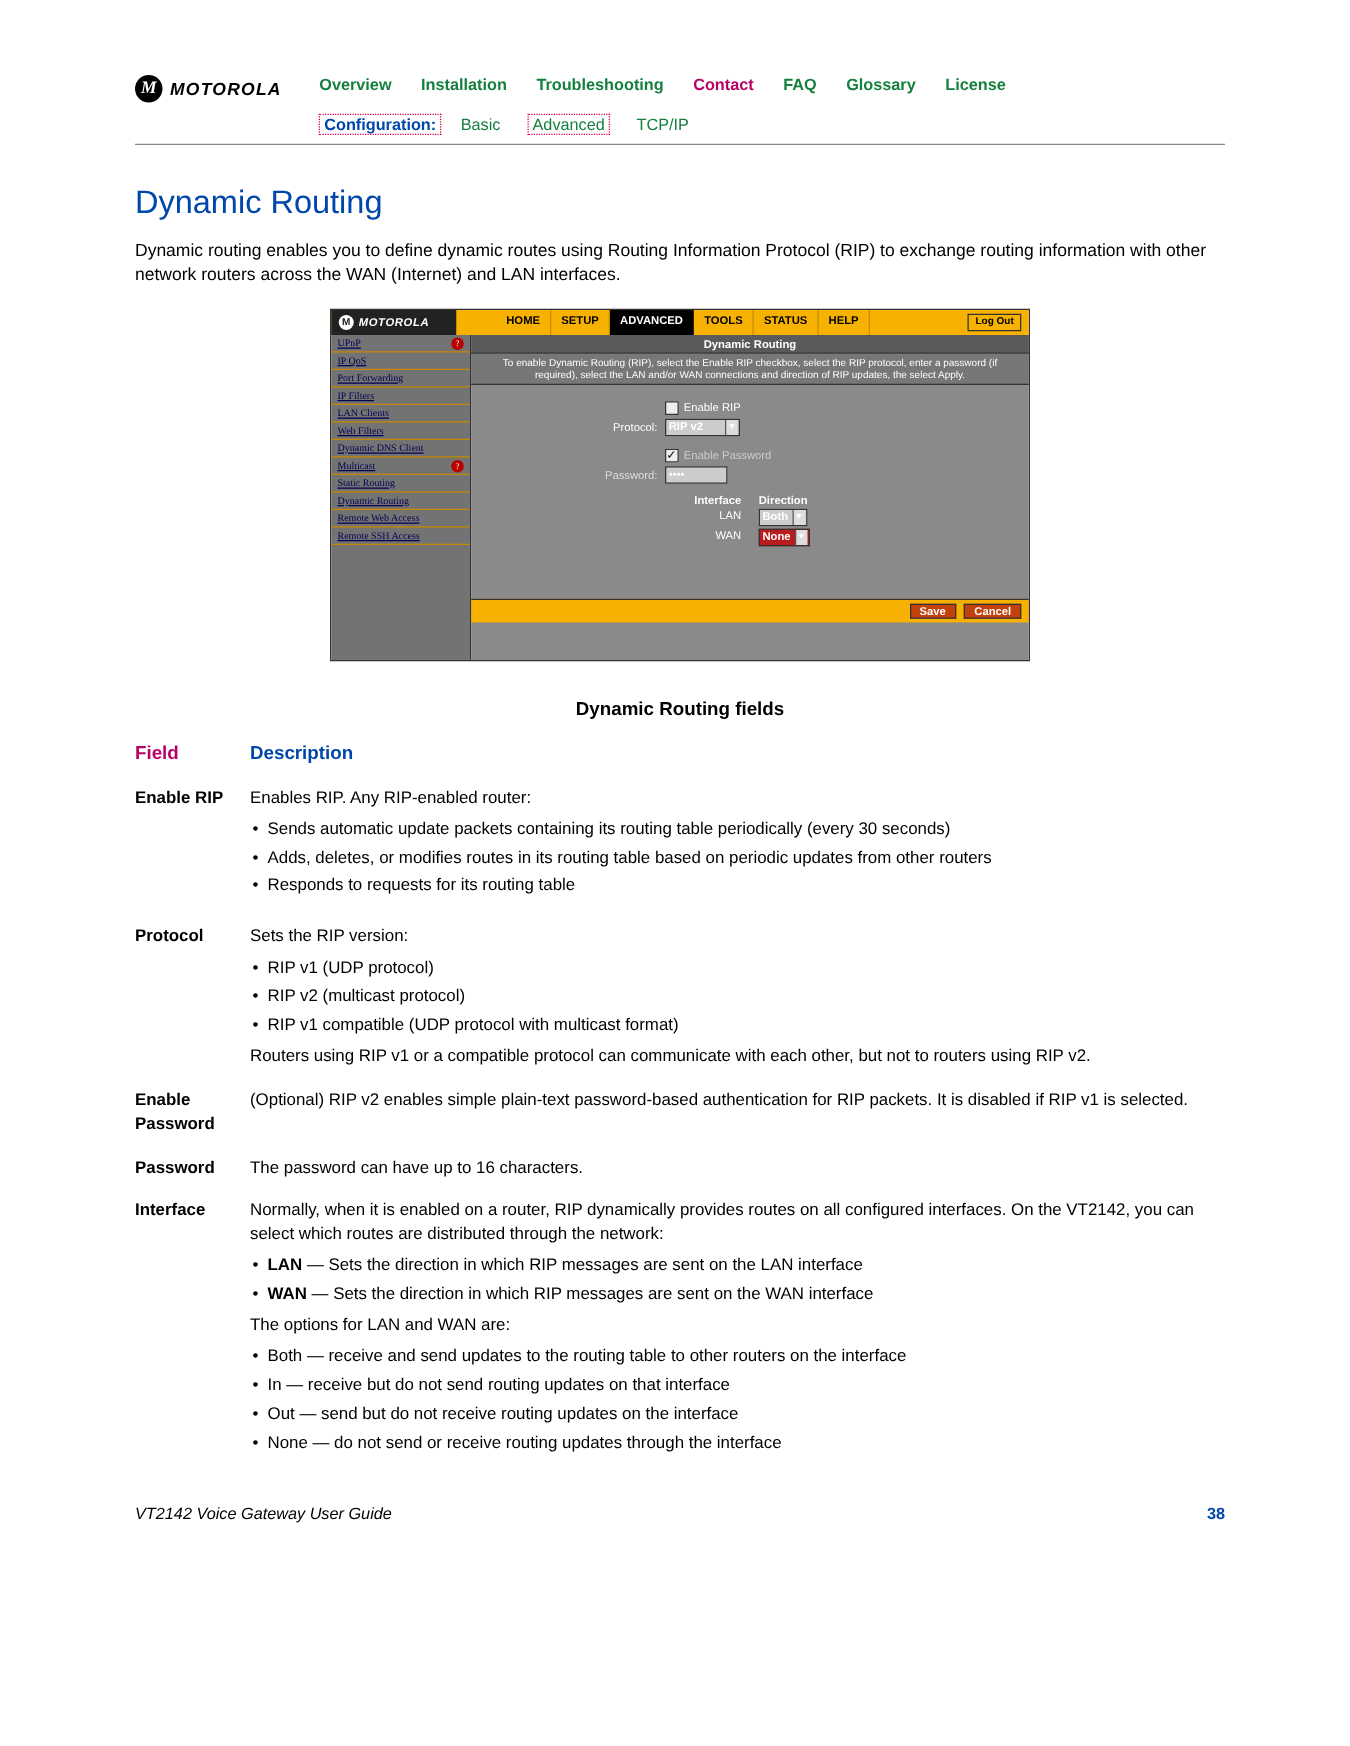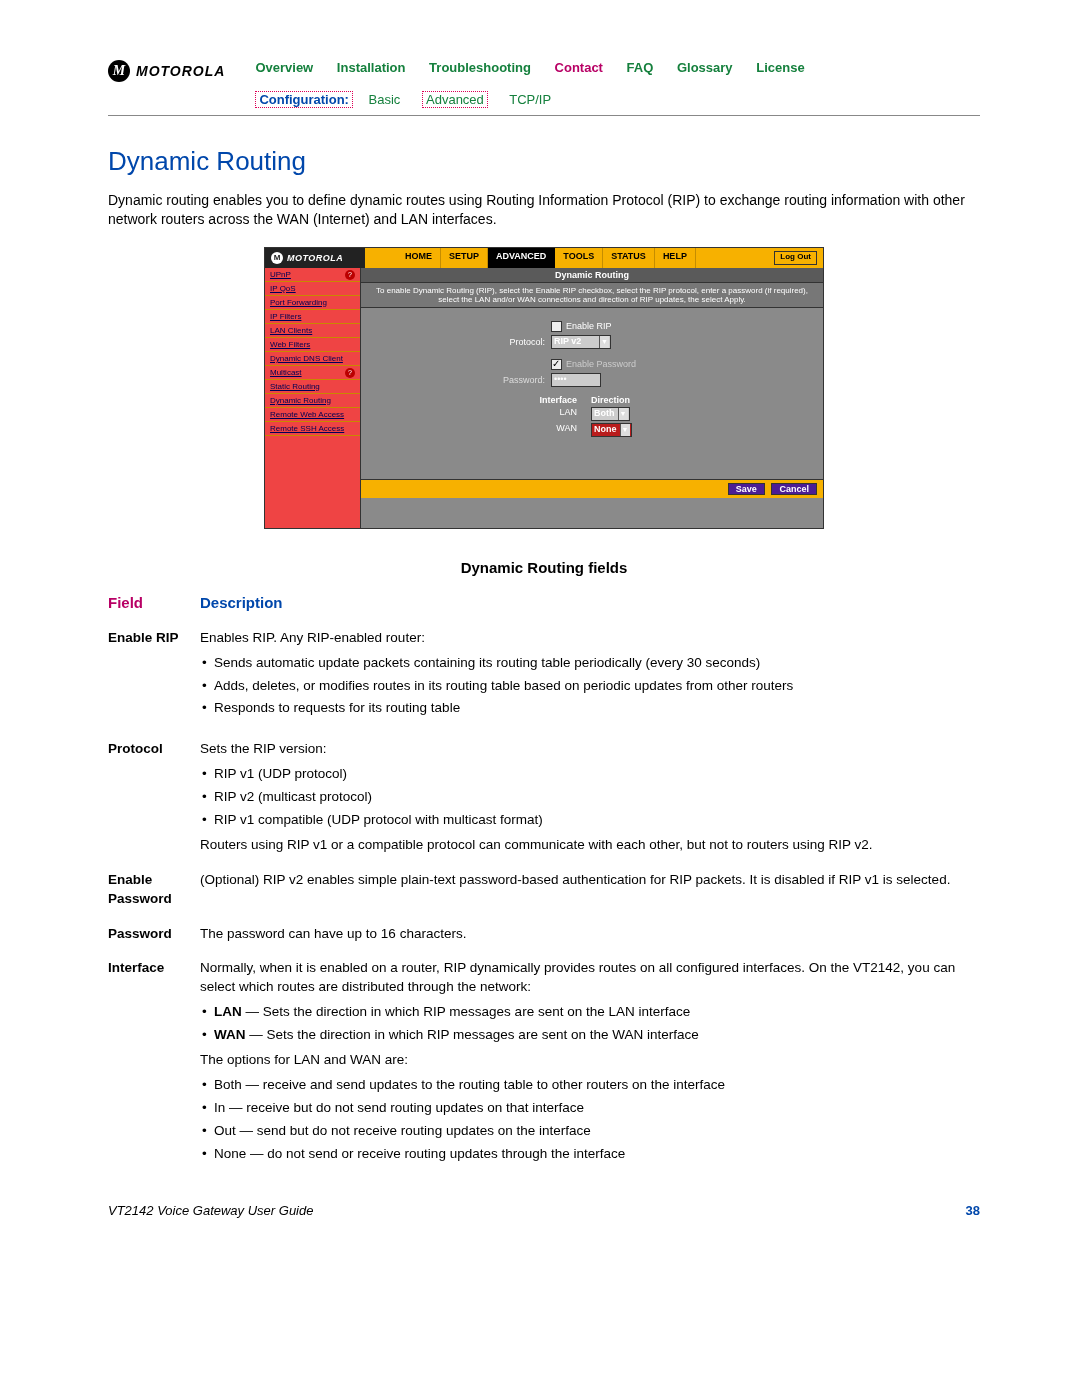--- a/index.html
+++ b/index.html
@@ -28,42 +28,42 @@
   .shot-top { display: flex; background: #f7b100; align-items: stretch; height: 20px; }
   .shot-brand { width: 100px; background: #222; display:flex; align-items:center; padding-left:6px; }
   .shot-brand-circle { width:12px; height:12px; border-radius:50%; background:#fff; display:inline-flex; align-items:center; justify-content:center; margin-right:4px; }
   .shot-brand-m { color:#222; font-weight:bold; font-size:8px; }
   .shot-brand-text { color:#fff; font-size:9px; font-weight:bold; letter-spacing:0.5px; font-style:italic;}
   .shot-nav { display:flex; flex:1;margin-left:32px; }
   .shot-nav span { padding: 3px 8px; font-weight:bold; font-size:9px; border-right:1px solid rgba(0,0,0,0.2); }
   .shot-nav .active { background:#000; color:#fff; }
   .shot-logout { margin: 3px 6px; padding: 0 5px; background:#f7b100; border:1px solid #333; font-size:8px; font-weight:bold; }
   .shot-body { display:flex; min-height: 260px; }
-  .shot-side { width:96px; background:#ef4444; border-right:1px solid #333; }
+  .shot-side { width:112px; background:#737373; border-right:1px solid #333;font-family:Liberation Serif, serif; }
   .shot-side a { display:block; padding:2px 5px; color:#005; font-size:8px; text-decoration:underline; border-bottom:1px solid #c98800; }
   .side-q { float:right; width:10px; height:10px; background:#b00; border-radius:50%; color:#fff; font-size:7px; text-align:center; line-height:10px; }
   .shot-main { flex:1; background:#8a8a8a; color:#fff; }
   .shot-main-title { background:#5a5a5a; text-align:center; font-weight:bold; padding:2px; font-size:9px; color:#fff; border-bottom:1px solid #333;}
   .shot-main-desc { background:#777; font-size:8px; text-align:center; padding:3px 8px; border-bottom:1px solid #333;}
   .shot-form { padding: 10px 0 40px 0; font-size:9px; }
   .form-row { display:flex; align-items:center; margin:3px 0; }
-  .form-lab { width:190px; text-align:right; padding-right:6px; color:#ddd;}
+  .form-lab { width:155px; text-align:right; padding-right:6px; color:#ddd;}
   .form-lab.dark { color:#fff; }
   .form-select { background:#ccc; border:1px solid #333; padding:0 14px 0 2px; font-size:9px; height:14px; display:inline-block; min-width:60px; position:relative;font-weight:bold;}
   .form-select::after{ content:"▼"; position:absolute; right:1px; top:0; font-size:7px; background:#ddd; border-left:1px solid #555; padding:0 1px; height:12px; line-height:12px;}
   .form-input { background:#ccc; border:1px solid #333; padding:0 2px; font-size:9px; height:14px; display:inline-block; min-width:50px;}
   .cb { display:inline-block; width:11px; height:11px; background:#eee; border:1px solid #333; margin-right:4px; vertical-align:middle; position:relative;}
   .cb.checked::after{ content:"✓"; position:absolute; top:-2px; left:0; font-size:10px; color:#000;}
   .ifhdr { display:flex; margin-top:8px; }
   .ifhdr .col1 { width:230px; text-align:right; padding-right:14px; font-weight:bold; }
   .ifhdr .col2 { font-weight:bold; }
   .ifrow { display:flex; margin:2px 0; }
   .ifrow .col1 { width:230px; text-align:right; padding-right:14px; }
   .shot-footer { background:#f7b100; text-align:right; padding:3px 6px; border-top:1px solid #333; }
-  .shot-btn { display:inline-block; border:1px solid #333; background:#4c1d95; padding:0 7px; font-size:9px; font-weight:bold; margin-left:4px; }
+  .shot-btn { display:inline-block; border:1px solid #333; background:#c2410c; padding:0 7px; font-size:9px; font-weight:bold; margin-left:4px; }
 
   .section-title { font-weight: bold; font-size: 15px; margin: 10px 0 18px 0; text-align: center; }
   table.fields { width: 100%; border-collapse: collapse; font-size: 13.5px; }
   table.fields th { text-align: left; padding: 0 0 12px 0; font-size: 15px; }
   table.fields th.f { color: #b80065; width: 92px; }
   table.fields th.d { color: #0047ab; }
   table.fields td { vertical-align: top; padding: 6px 0 10px 0; line-height: 1.4; }
   table.fields td.fname { font-weight: bold; width: 92px; padding-right: 8px; }
   .bullets { list-style: none; padding: 0; margin: 4px 0; }
   .bullets li { padding: 2px 0 2px 14px; position:relative; }

